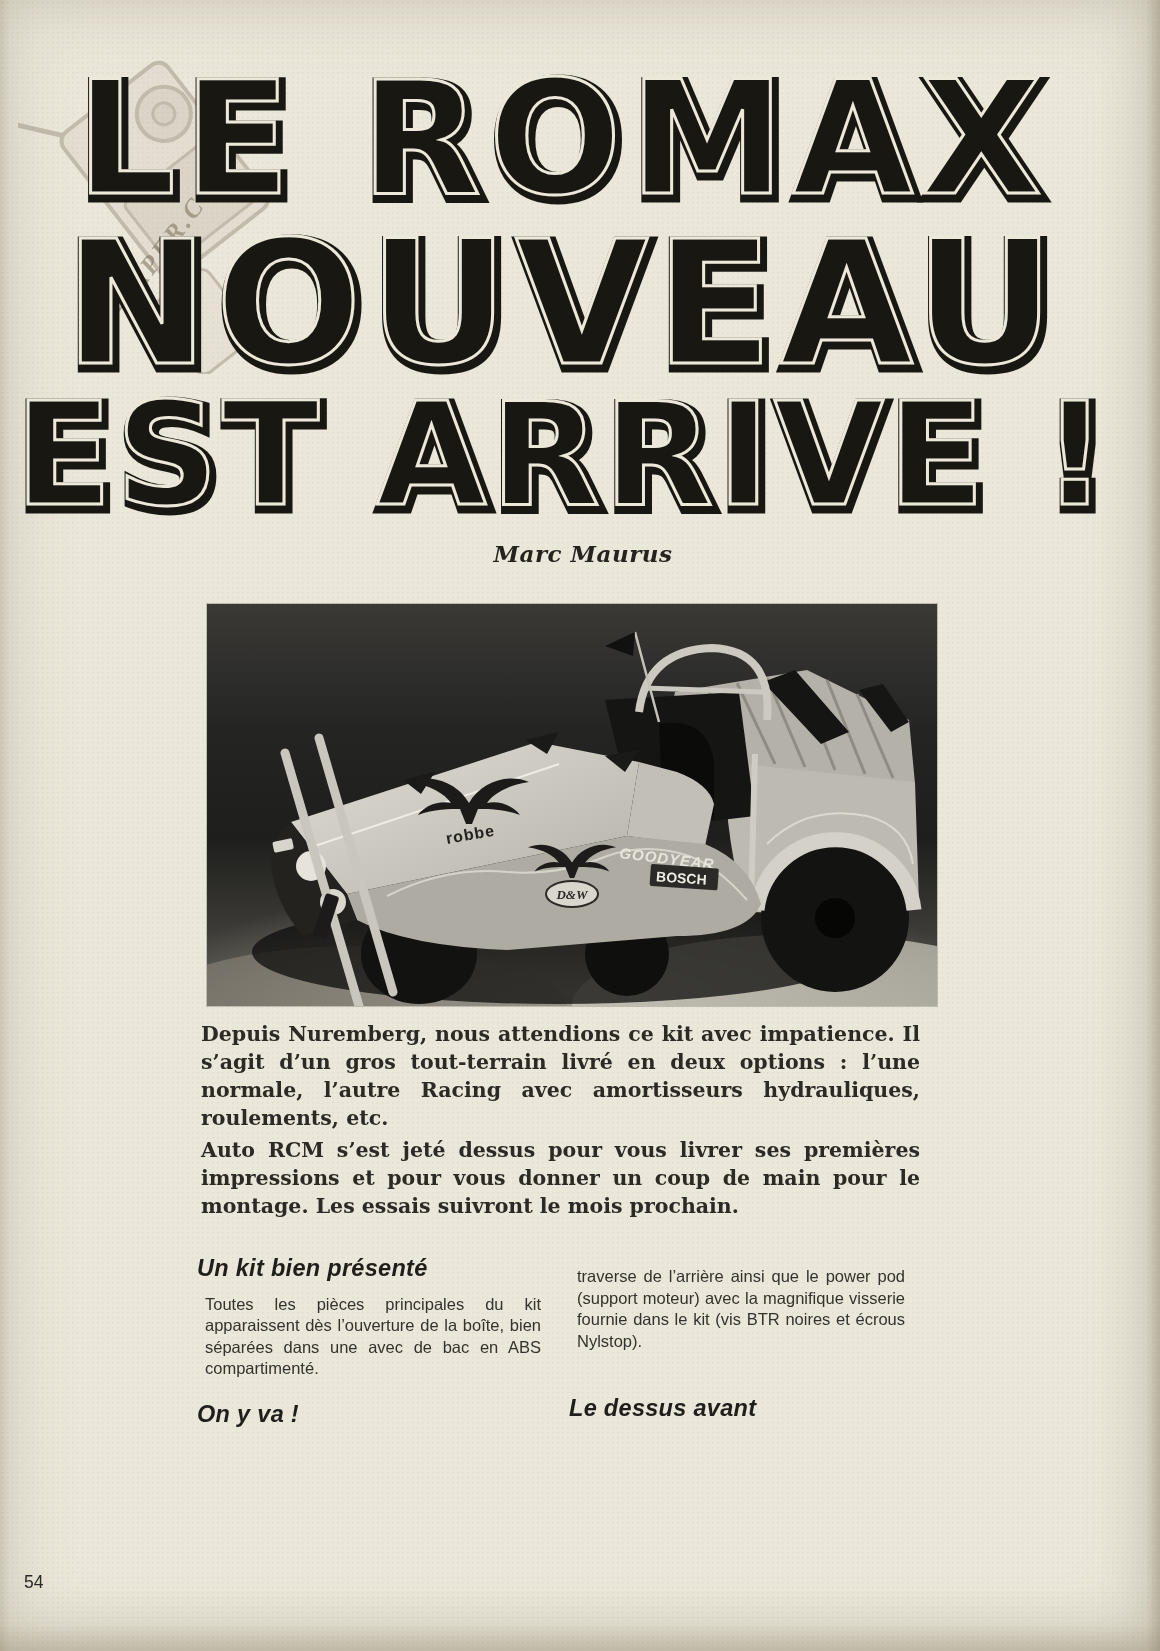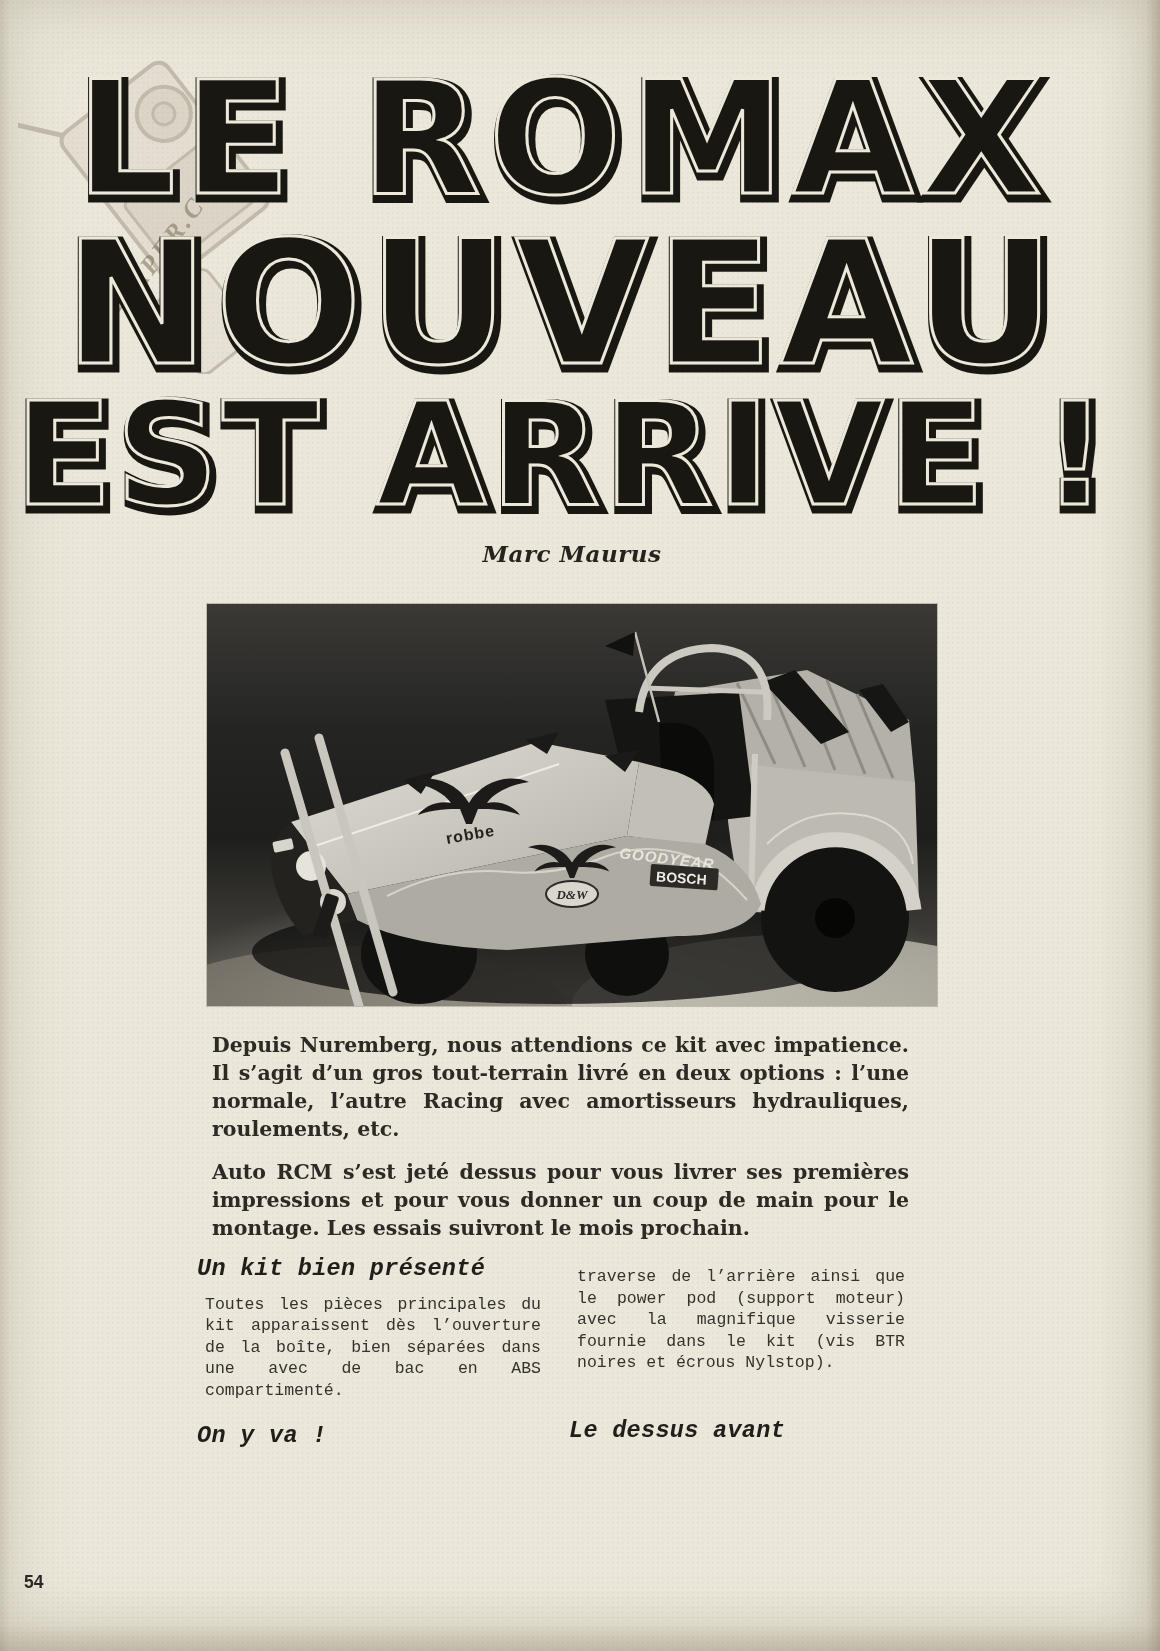--- a/index.html
+++ b/index.html
@@ -39,58 +39,58 @@
     font-family:"DejaVu Sans",sans-serif;font-weight:800;}
   .bubble span{grid-area:1/1;line-height:1;white-space:pre;}
   .b-base{color:#191712;-webkit-text-stroke:11px #191712;}
   .b-in{color:transparent;-webkit-text-stroke:3px #ece8da;transform:translate(-3px,-4px);}
   .s1 span{font-size:156px;letter-spacing:8px;}
   .s2 span{font-size:172px;letter-spacing:7px;}
   .s3 span{font-size:142px;letter-spacing:4px;}
 
   
   .byline{
-    position:absolute;left:207px;top:540px;width:730px;text-align:center;
+    position:absolute;left:218px;top:540px;width:730px;text-align:center;
     font-family:"DejaVu Serif",serif;font-weight:bold;font-style:italic;
     font-size:23px;color:#26231f;z-index:2;letter-spacing:.5px;
   }
 
   
   .photo{position:absolute;left:207px;top:604px;width:730px;height:402px;margin:0;
     background:#222220;box-shadow:0 0 0 1px rgba(60,55,45,.25);}
   .photo svg{display:block;}
 
   
   .intro{
     position:absolute;left:197px;top:1016px;width:727px;
     font-family:"DejaVu Serif",serif;font-weight:bold;
     font-size:20.5px;line-height:28px;color:#2d2a25;text-align:justify;z-index:2;
   }
-  .intro p{margin:15px;}
+  .intro p{margin:4px;}
 
   
   .columns{
     position:absolute;left:197px;top:1258px;width:727px;display:flex;gap:20px;z-index:2;
-    font-family:Liberation Mono, monospace;color:#35322e;
+    font-family:Liberation Sans, sans-serif;color:#35322e;
   }
   .col{font-size:16.5px;line-height:21.5px;text-align:justify;}
   .col-left{width:352px;}
   .col-right{width:344px;}
   .col h3{
     font-size:23.5px;font-style:italic;font-weight:bold;color:#201e1a;
     margin:0 0 14px 0;letter-spacing:.3px;text-align:left;
   }
   .col p{margin:8px;}
   .h-gap-sm{margin-top:24px !important;}
   .h-gap-lg{margin-top:46px !important;}
 
   
   .page-number{
     position:absolute;left:24px;top:1572px;
-    font-family:"Liberation Sans",sans-serif;font-weight:bold;
+    font-family:"Liberation Sans",sans-serif;font-weight:normal;
     font-size:17.5px;color:#2b2925;z-index:2;
   }
 </style>
 </head>
 <body>
 
 <div class="page">
 
   <div class="watermark">
     <svg class="wm-ghost" width="330" height="360" viewBox="0 0 330 360">

